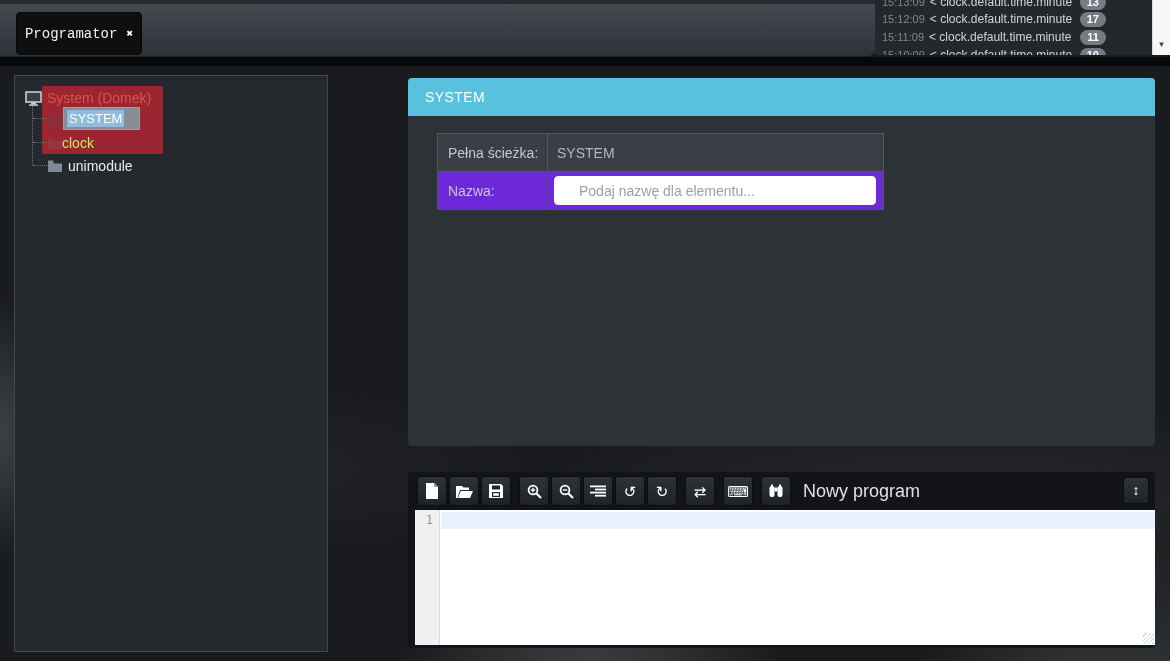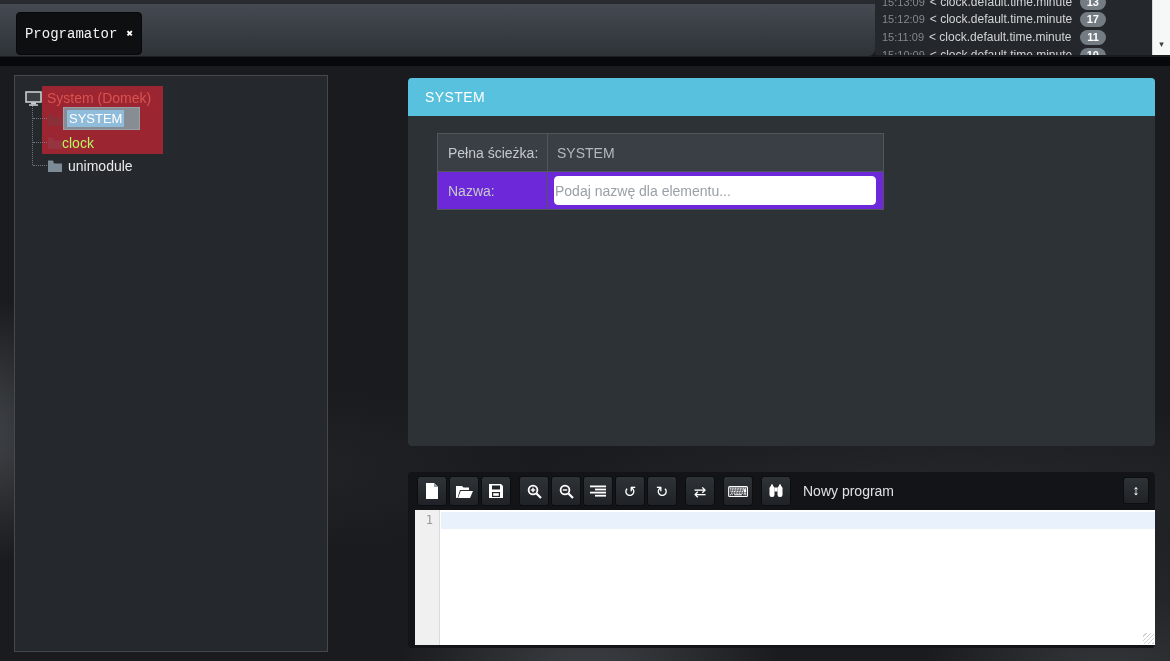--- a/index.html
+++ b/index.html
@@ -64,41 +64,41 @@
     background:#2d3237; border-radius:4px; overflow:hidden; z-index:1; }
   .details-header { height:38px; background:#58c1dd; color:#ffffff; font-size:14px;
     line-height:38px; padding-left:17px; letter-spacing:.4px; }
   .dtable { position:absolute; left:29px; top:55px; width:447px; border-collapse:collapse;border-radius:32px; }
   .dtable td { border:1px solid #51565b; height:38px; font-size:14px; }
   .dtable .lbl { width:110px; color:#c6c9cc; padding-left:10px; }
   .dtable .row-light { background:#3a3f45; }
   .dtable .row-dark { background:#6d28d9; }
   .dtable .val { color:#b4b8bb; padding-left:9px; }
   .name-input { width:322px; height:29px; margin-left:6px; border:1px solid #ffffff;
-    border-radius:4px; padding:0 0; font-size:14px; font-family:"Liberation Sans",sans-serif;
+    border-radius:4px; padding:0 24px; font-size:14px; font-family:"Liberation Sans",sans-serif;
     color:#333; background:#fff; }
   .name-input::placeholder { color:#9aa0a5; opacity:1; }
   .zone-btns { display:flex; gap:2px; margin-left:6px; }
   .zbtn { height:27px; background:linear-gradient(#41474d,#33393f); border:1px solid #5a5f65;
     border-radius:3px; color:#e8eaec; display:flex; align-items:center; justify-content:center;
     cursor:pointer; }
   .zbtn.dd { width:36px; font-size:12px; gap:3px; }
   .zbtn.pen { width:31px; }
   .caret { font-size:9px; color:#e8eaec; }
 
   
   .editor-panel { position:absolute; left:408px; top:472px; width:747px; height:176px;
     background:#121417; border-radius:4px; z-index:1; }
   .etoolbar { position:absolute; left:0; top:0; right:0; height:38px; }
   .ebtn { position:absolute; top:4px; width:30px; height:30px;
     background:linear-gradient(#2e3338,#1f2327); border:1px solid #0b0d0f; border-radius:3px;
     display:flex; align-items:center; justify-content:center; color:#fff; cursor:pointer; }
   .ebtn .uni { font-size:15px; line-height:15px; color:#fff; }
   .etitle { position:absolute; left:395px; top:0; height:38px; display:flex; align-items:center;
-    color:#dfe1e3; font-size:14px; }
+    color:#dfe1e3; font-size:18px; }
   .ebtn.toggle { top:5px; right:6px; width:26px; height:27px; }
   .editor { position:absolute; left:7px; top:38px; width:740px; height:135px; background:#ffffff; }
   .gutter { position:absolute; left:0; top:0; bottom:0; width:25px; background:#f0f0f0;
     border-right:1px solid #dadada; color:#9a9a9a; font-family:"DejaVu Sans Mono",monospace;
     font-size:12px; text-align:right; padding:3px 6px 0 0; }
   .active-line { position:absolute; left:26px; right:0; top:2px; height:17px; background:#e9f2fc; }
   .grip { position:absolute; right:1px; bottom:1px; width:11px; height:11px;
     background:repeating-linear-gradient(135deg, transparent 0 2px, #c4c6c8 2px 3px); opacity:.8; }
 
   svg { display:block; }

